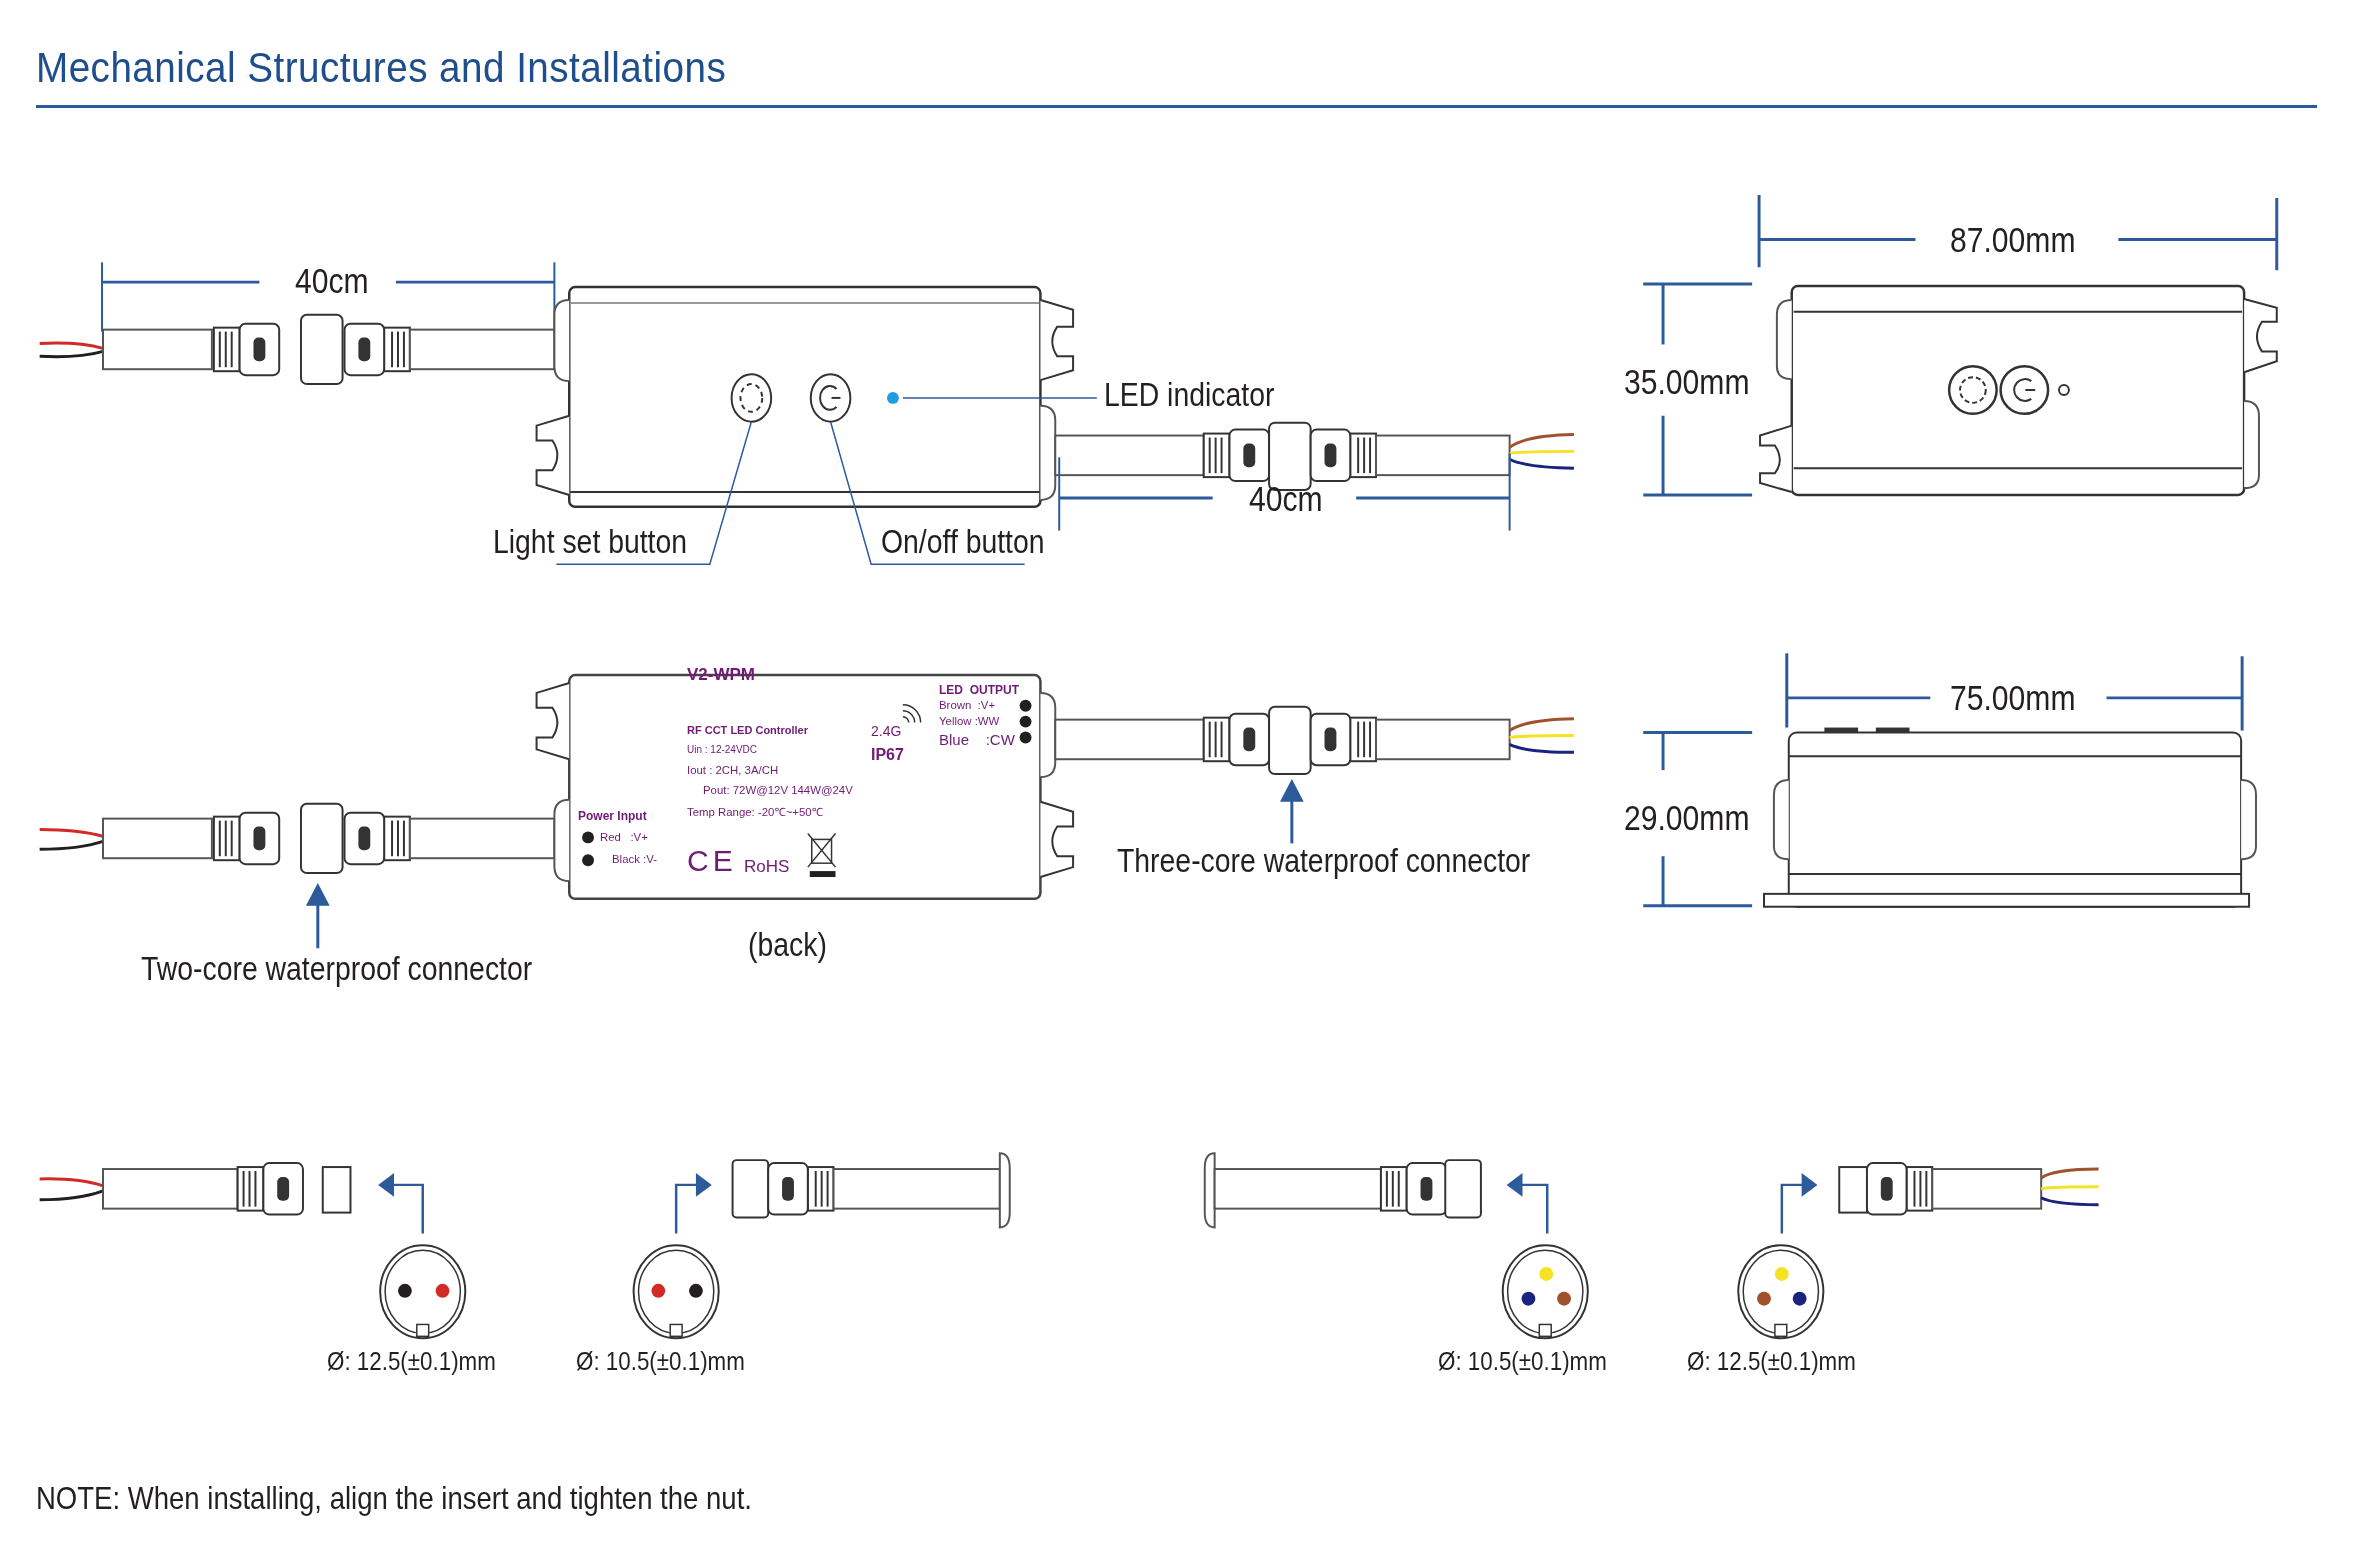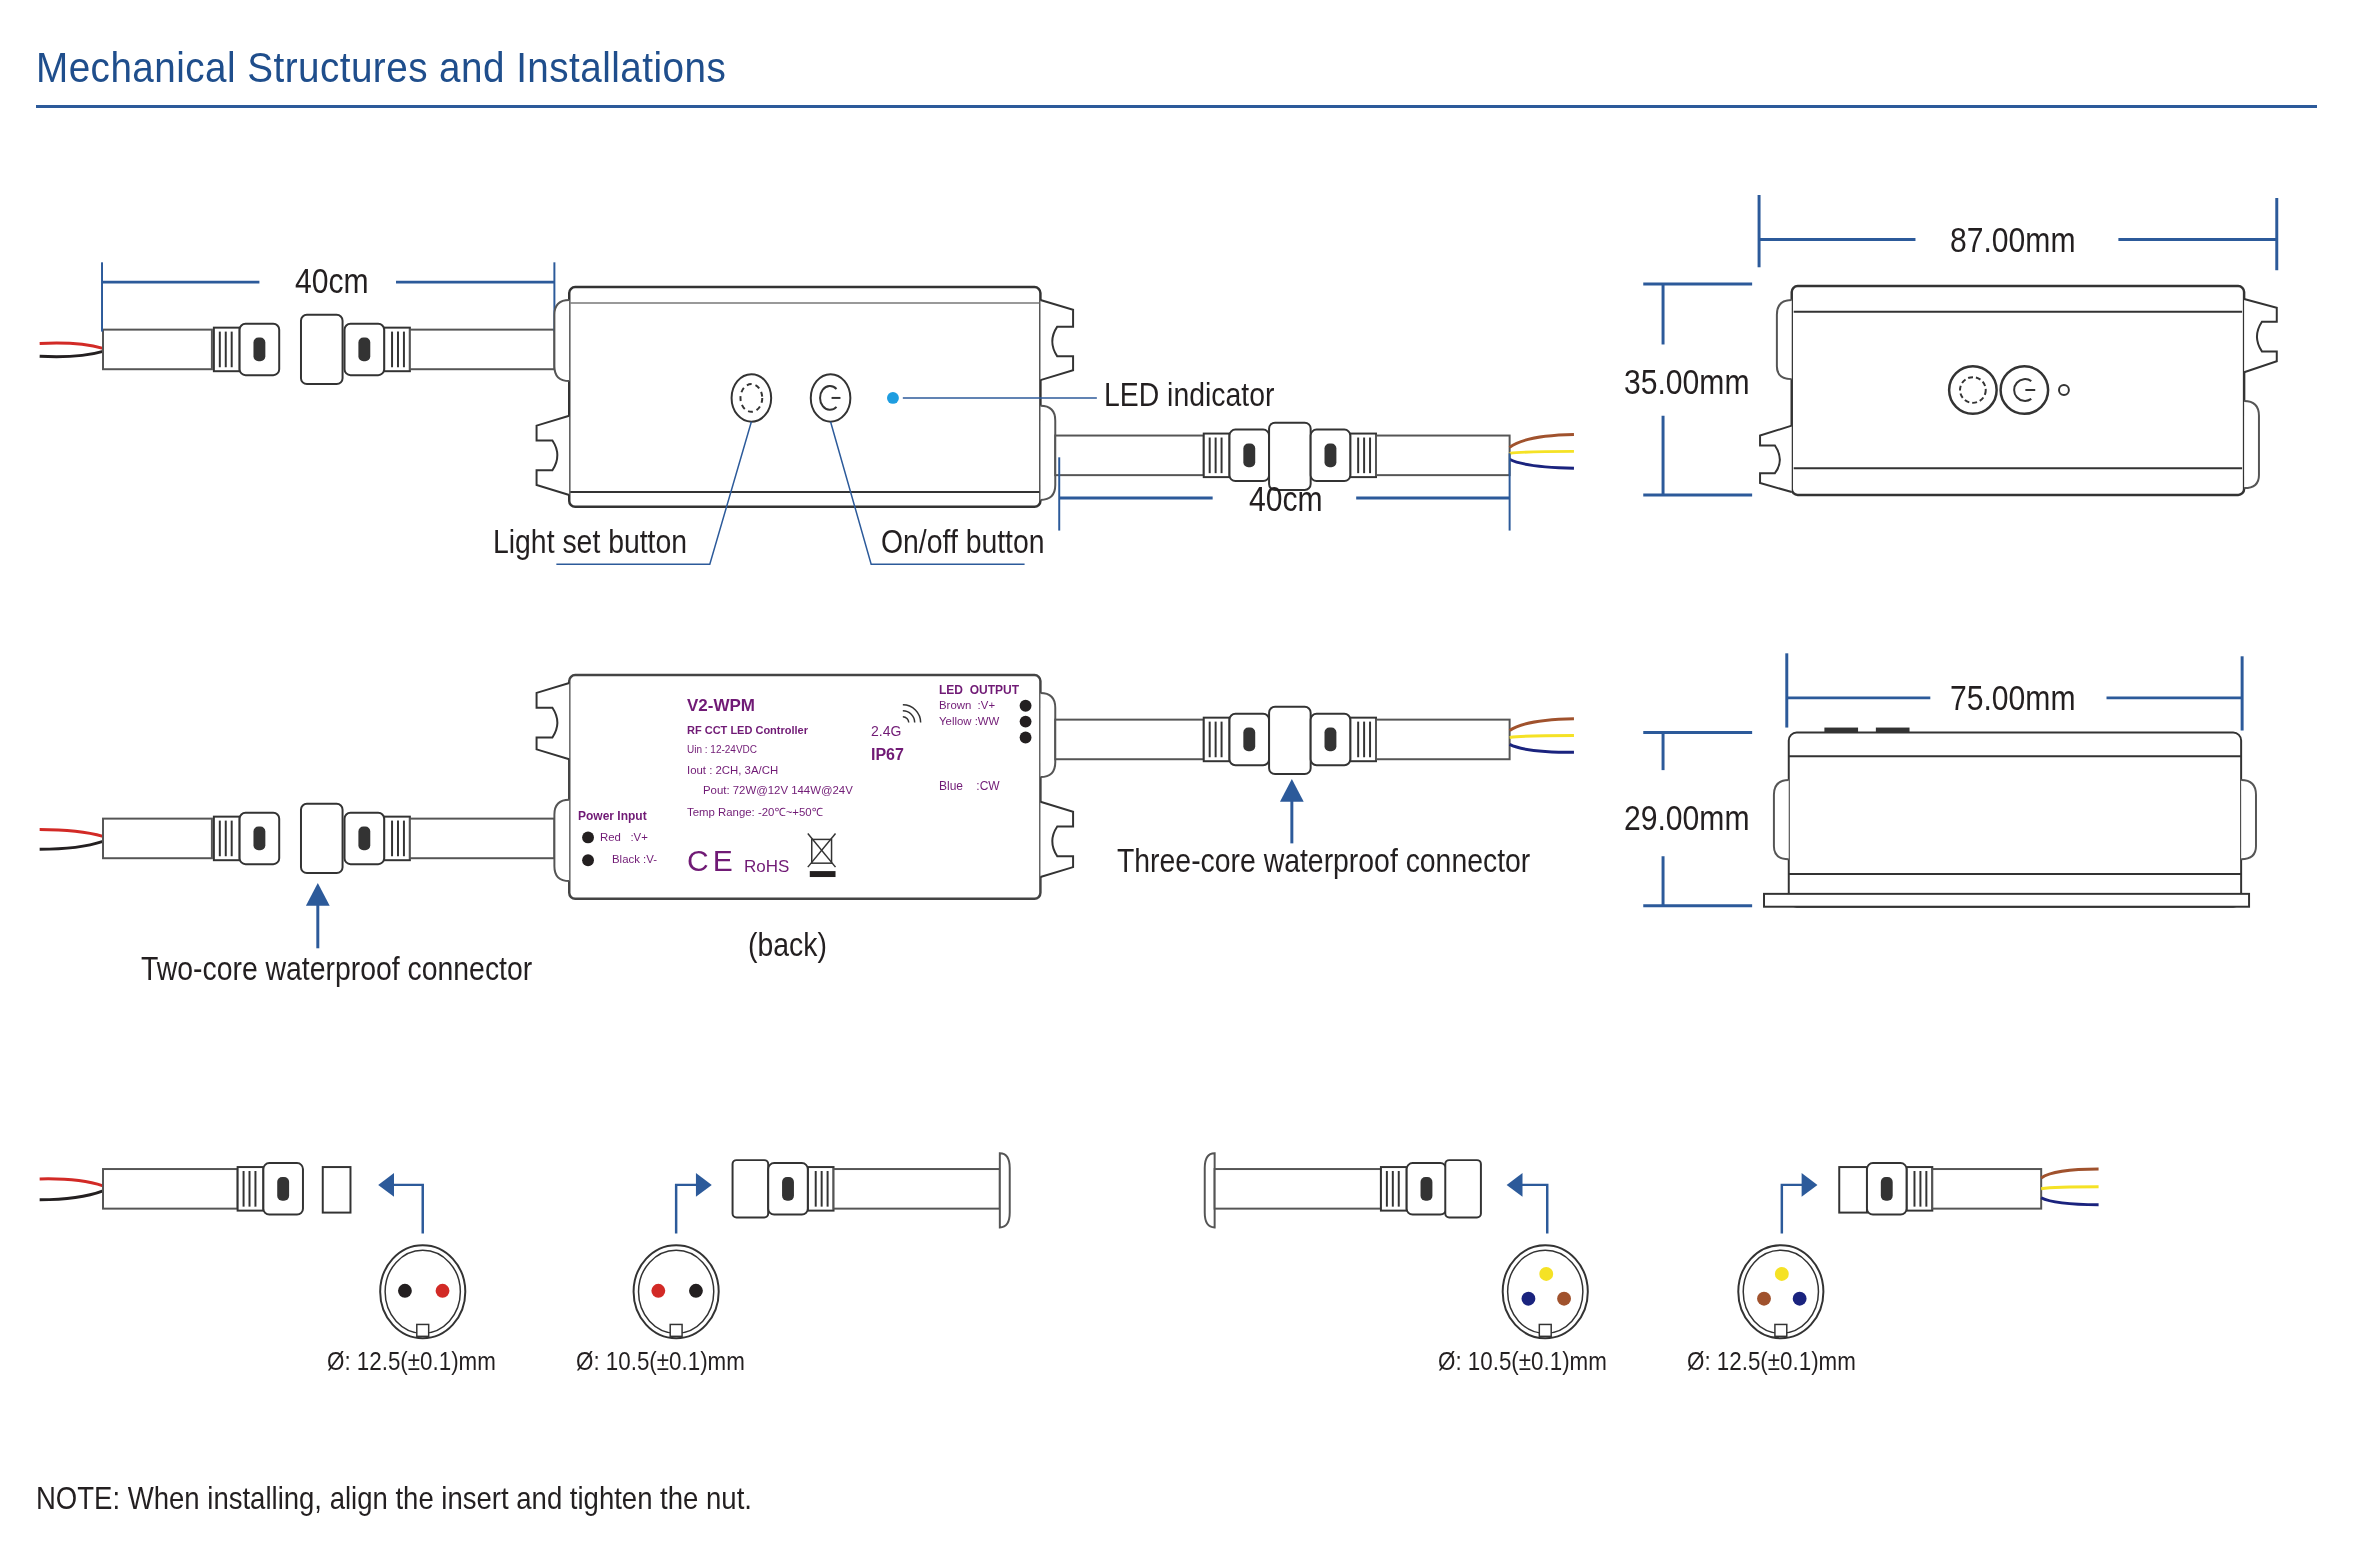--- a/index.html
+++ b/index.html
@@ -264,35 +264,35 @@
 
 <div class="lbl dimlbl" style="left:1950px;top:220px;">87.00mm</div>
 <div class="lbl dimlbl" style="left:1624px;top:362px;">35.00mm</div>
 <div class="lbl dimlbl" style="left:1950px;top:678px;">75.00mm</div>
 <div class="lbl dimlbl" style="left:1624px;top:798px;">29.00mm</div>
 
 <div class="lbl" style="left:748px;top:926px;">(back)</div>
 <div class="lbl" style="left:141px;top:950px;">Two-core waterproof connector</div>
 <div class="lbl" style="left:1117px;top:842px;">Three-core waterproof connector</div>
 
-<div class="lab-t b" style="left:687px;top:696px;font-size:17px;">V2-WPM</div>
+<div class="lab-t b" style="left:687px;top:665px;font-size:17px;">V2-WPM</div>
 <div class="lab-t b" style="left:687px;top:724px;font-size:11px;">RF CCT LED Controller</div>
 <div class="lab-t" style="left:871px;top:723px;font-size:14px;">2.4G</div>
 <div class="lab-t b" style="left:871px;top:746px;font-size:16px;text-align:right;">IP67</div>
 <div class="lab-t" style="left:687px;top:744px;font-size:10px;">Uin : 12-24VDC</div>
 <div class="lab-t" style="left:687px;top:764px;font-size:11.4px;">Iout : 2CH, 3A/CH</div>
 <div class="lab-t" style="left:687px;top:784px;font-size:11.4px;margin-left:16px;">Pout: 72W@12V  144W@24V</div>
 <div class="lab-t" style="left:687px;top:804px;font-size:11.4px;">Temp Range: -20℃~+50℃</div>
 <div class="lab-t b" style="left:578px;top:809px;font-size:12px;text-align:center;">Power Input</div>
 <div class="lab-t" style="left:600px;top:831px;font-size:11.4px;white-space:pre;">Red   :V+</div>
 <div class="lab-t" style="left:612px;top:853px;font-size:11.4px;white-space:pre;">Black :V-</div>
 <div class="lab-t b" style="left:939px;top:683px;font-size:12px;white-space:pre;">LED  OUTPUT</div>
 <div class="lab-t" style="left:939px;top:699px;font-size:11.4px;white-space:pre;">Brown  :V+</div>
 <div class="lab-t" style="left:939px;top:715px;font-size:11.4px;white-space:pre;">Yellow :WW</div>
-<div class="lab-t" style="left:939px;top:731px;font-size:12px;white-space:pre;margin-top:48px;">Blue    :CW</div>
+<div class="lab-t" style="left:939px;top:731px;font-size:15px;white-space:pre;">Blue    :CW</div>
 <div class="lab-t" style="left:687px;top:844px;font-size:30px;letter-spacing:4px;">CE</div>
 <div class="lab-t" style="left:744px;top:857px;font-size:17px;">RoHS</div>
 
 <div class="lbl small" style="left:327px;top:1346px;">Ø: 12.5(±0.1)mm</div>
 <div class="lbl small" style="left:576px;top:1346px;">Ø: 10.5(±0.1)mm</div>
 <div class="lbl small" style="left:1438px;top:1346px;">Ø: 10.5(±0.1)mm</div>
 <div class="lbl small" style="left:1687px;top:1346px;">Ø: 12.5(±0.1)mm</div>
 
 <div class="lbl" style="left:36px;top:1480px;font-size:32px;">NOTE: When installing, align the insert and tighten the nut.</div>
 

